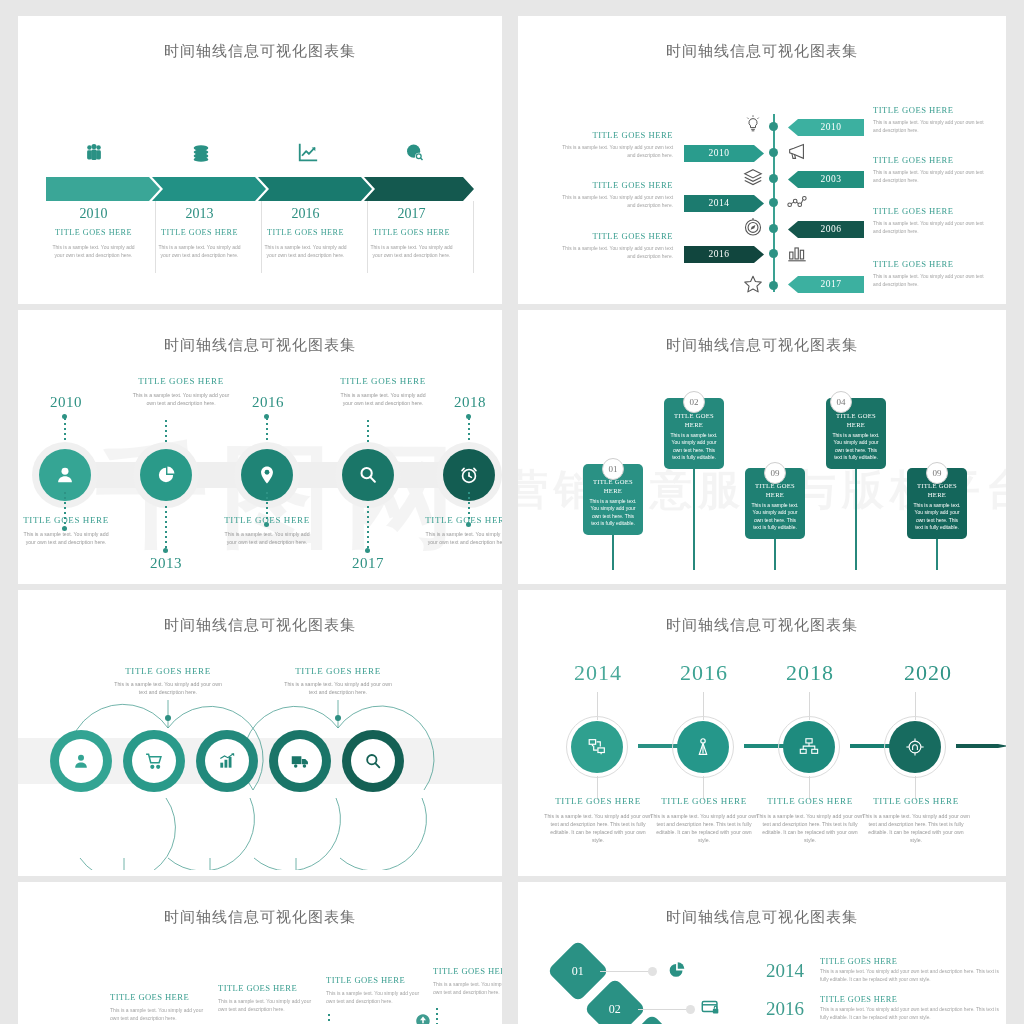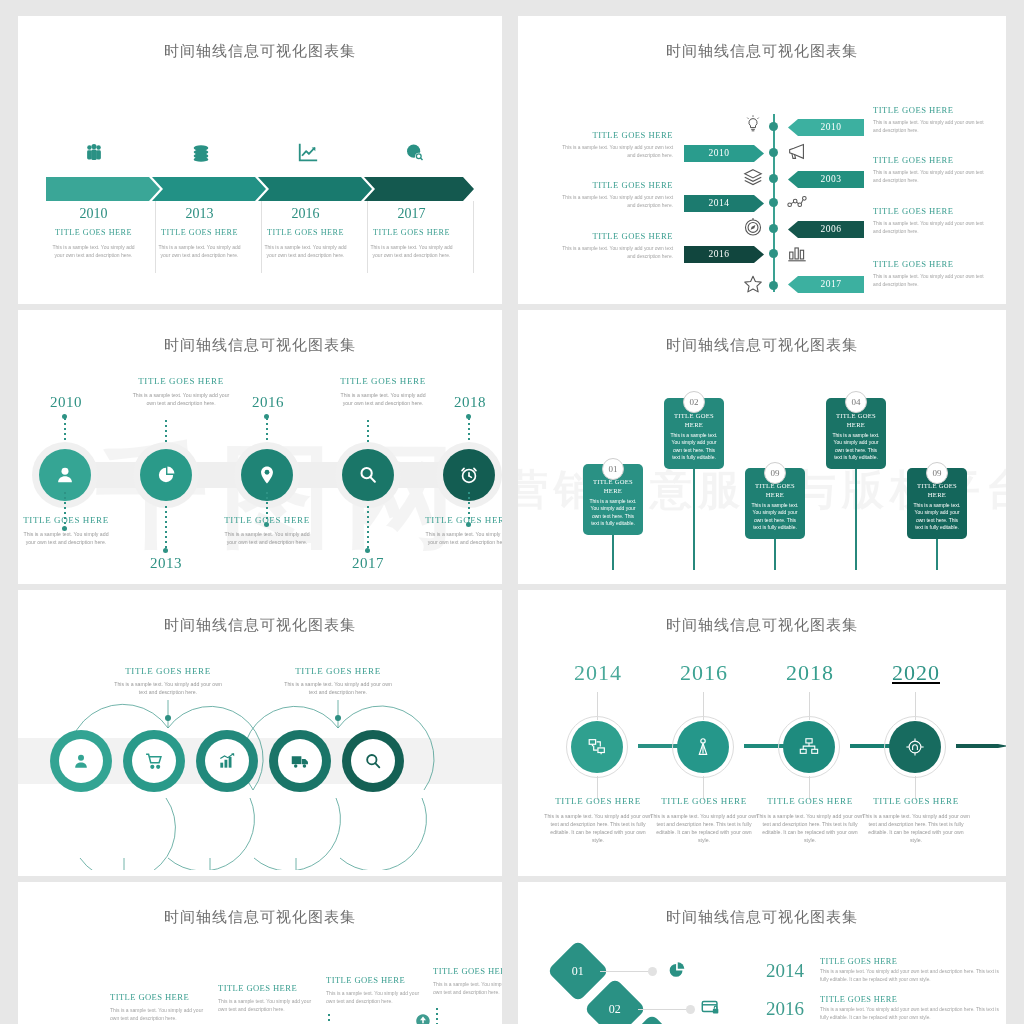--- a/index.html
+++ b/index.html
@@ -418,21 +418,21 @@
       <div class="ct">TITLE GOES HERE</div>
       <div class="cd">This is a sample text. You simply add your own text here. This text is fully editable.</div>
     </div>
     <div class="s4-num" style="left:246px; top:152px;"><span>09</span></div>
 
     <div class="s4-stem" style="left:337px; top:152px; height:108px;"></div>
     <div class="s4-card" style="left:308px; top:88px; background:#1a7366;">
       <div class="ct">TITLE GOES HERE</div>
       <div class="cd">This is a sample text. You simply add your own text here. This text is fully editable.</div>
     </div>
-    <div class="s4-num" style="left:327px; top:81px;"><span>04</span></div>
+    <div class="s4-num" style="left:312px; top:81px;"><span>04</span></div>
 
     <div class="s4-stem" style="left:418px; top:222px; height:38px;"></div>
     <div class="s4-card" style="left:389px; top:158px; background:#14665b;">
       <div class="ct">TITLE GOES HERE</div>
       <div class="cd">This is a sample text. You simply add your own text here. This text is fully editable.</div>
     </div>
     <div class="s4-num" style="left:408px; top:152px;"><span>09</span></div>
   </div>
 
   <div class="slide" style="left:18px; top:590px; width:484px; height:286px;">
@@ -582,21 +582,21 @@
           <path d="M5.7 14.5 v-3.5 h12.6 v3.5"></path>
       </svg>
     </div>
     <div class="s6-conn" style="left:332px; top:154px; width:54px; background:#197f72; clip-path: polygon(0 0, 44px 0, 54px 2px, 44px 4px, 0 4px);"></div>
     <div class="s6-tick" style="left:291px; top:186px; height:24px;"></div>
     <div style="position:absolute; left:232px; top:206px; width:120px; text-align:center;">
       <div class="ttl">TITLE GOES HERE</div>
       <div class="body-sm" style="margin-top:6px; padding:0 6px;">This is a sample text. You simply add your own text and description here. This text is fully editable. It can be replaced with your own style.</div>
     </div>
 
-    <div style="position:absolute; left:346px; top:70px; width:104px; text-align:center;text-decoration:underline;">
+    <div style="position:absolute; left:358px; top:70px; width:104px; text-align:center;">
       <div style="font-family:'Liberation Serif',serif; font-size:22px; color:#2f9486; letter-spacing:1px;">2020</div>
     </div>
     <div class="s6-tick" style="left:397px; top:102px; height:28px;"></div>
     <div class="s6-outer" style="left:366px; top:126px;"></div>
     <div class="s6-circ" style="left:371px; top:131px; background:#176b5f;">
       <svg width="22" height="22" viewBox="0 0 24 24" fill="none" stroke="#fff" stroke-width="1.2">
         <circle cx="12" cy="12" r="6.4"></circle>
           <line x1="12" y1="2.6" x2="12" y2="5.6"></line>
           <line x1="12" y1="18.4" x2="12" y2="21.4"></line>
         <line x1="2.6" y1="12" x2="5.6" y2="12"></line>

